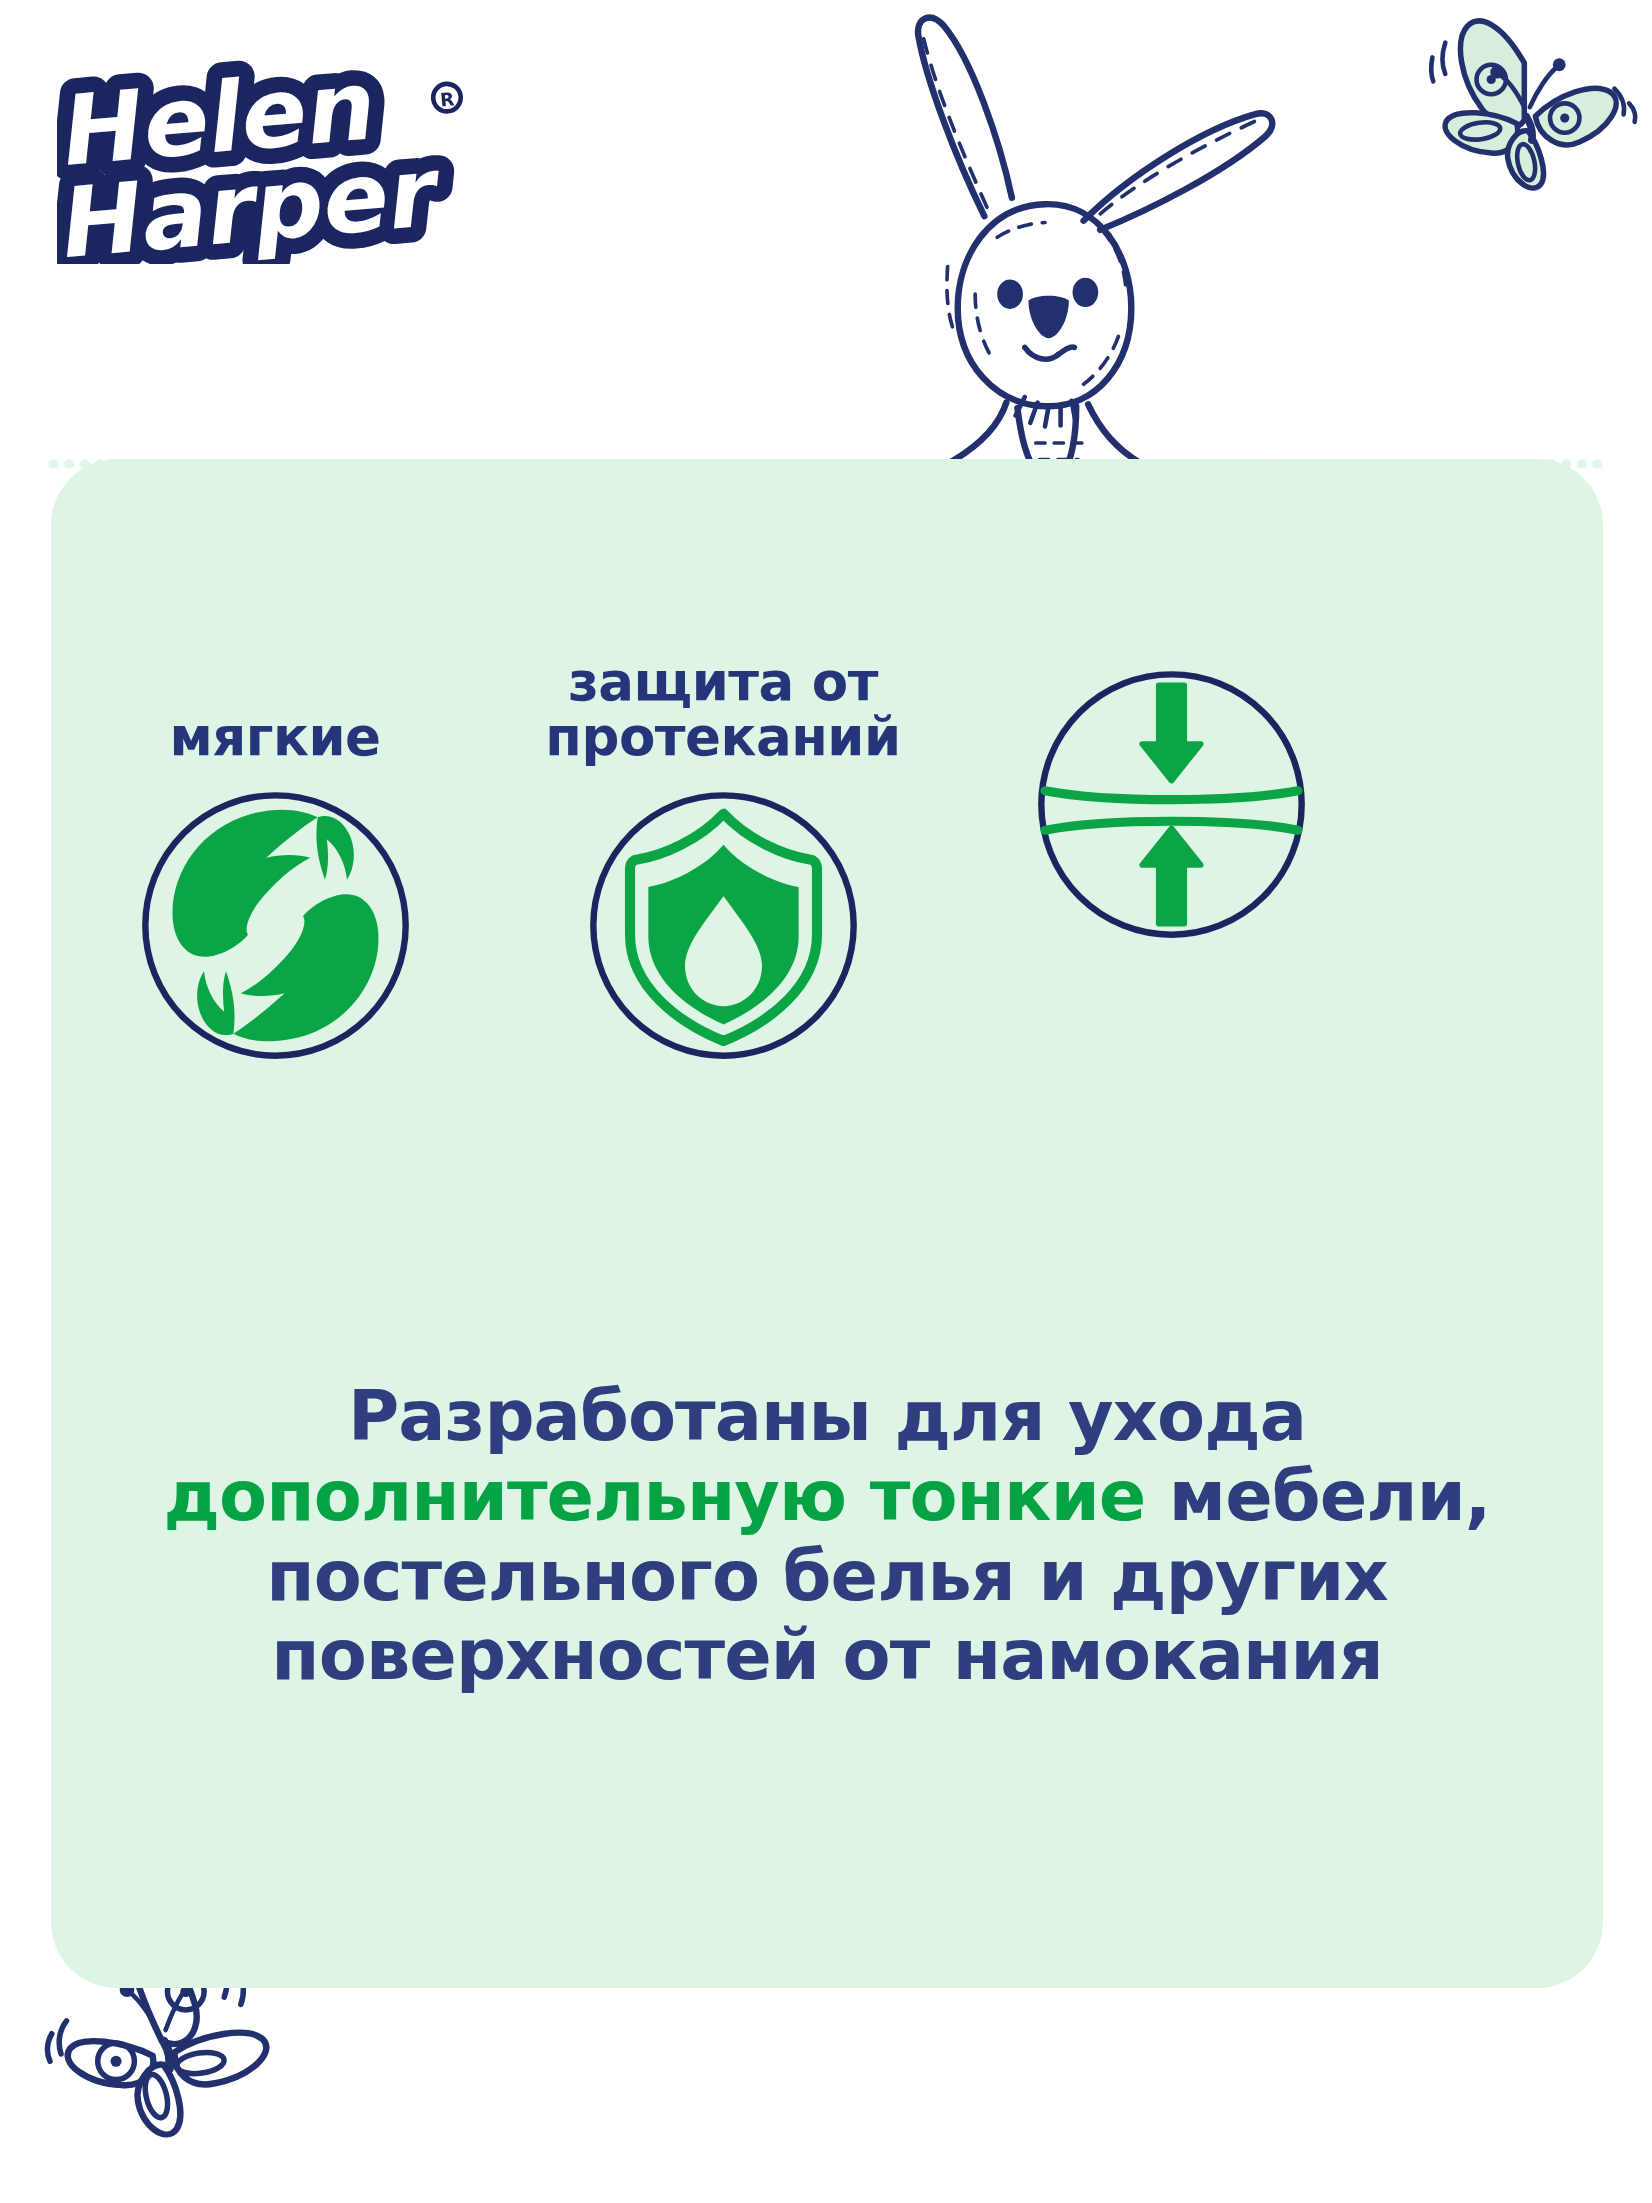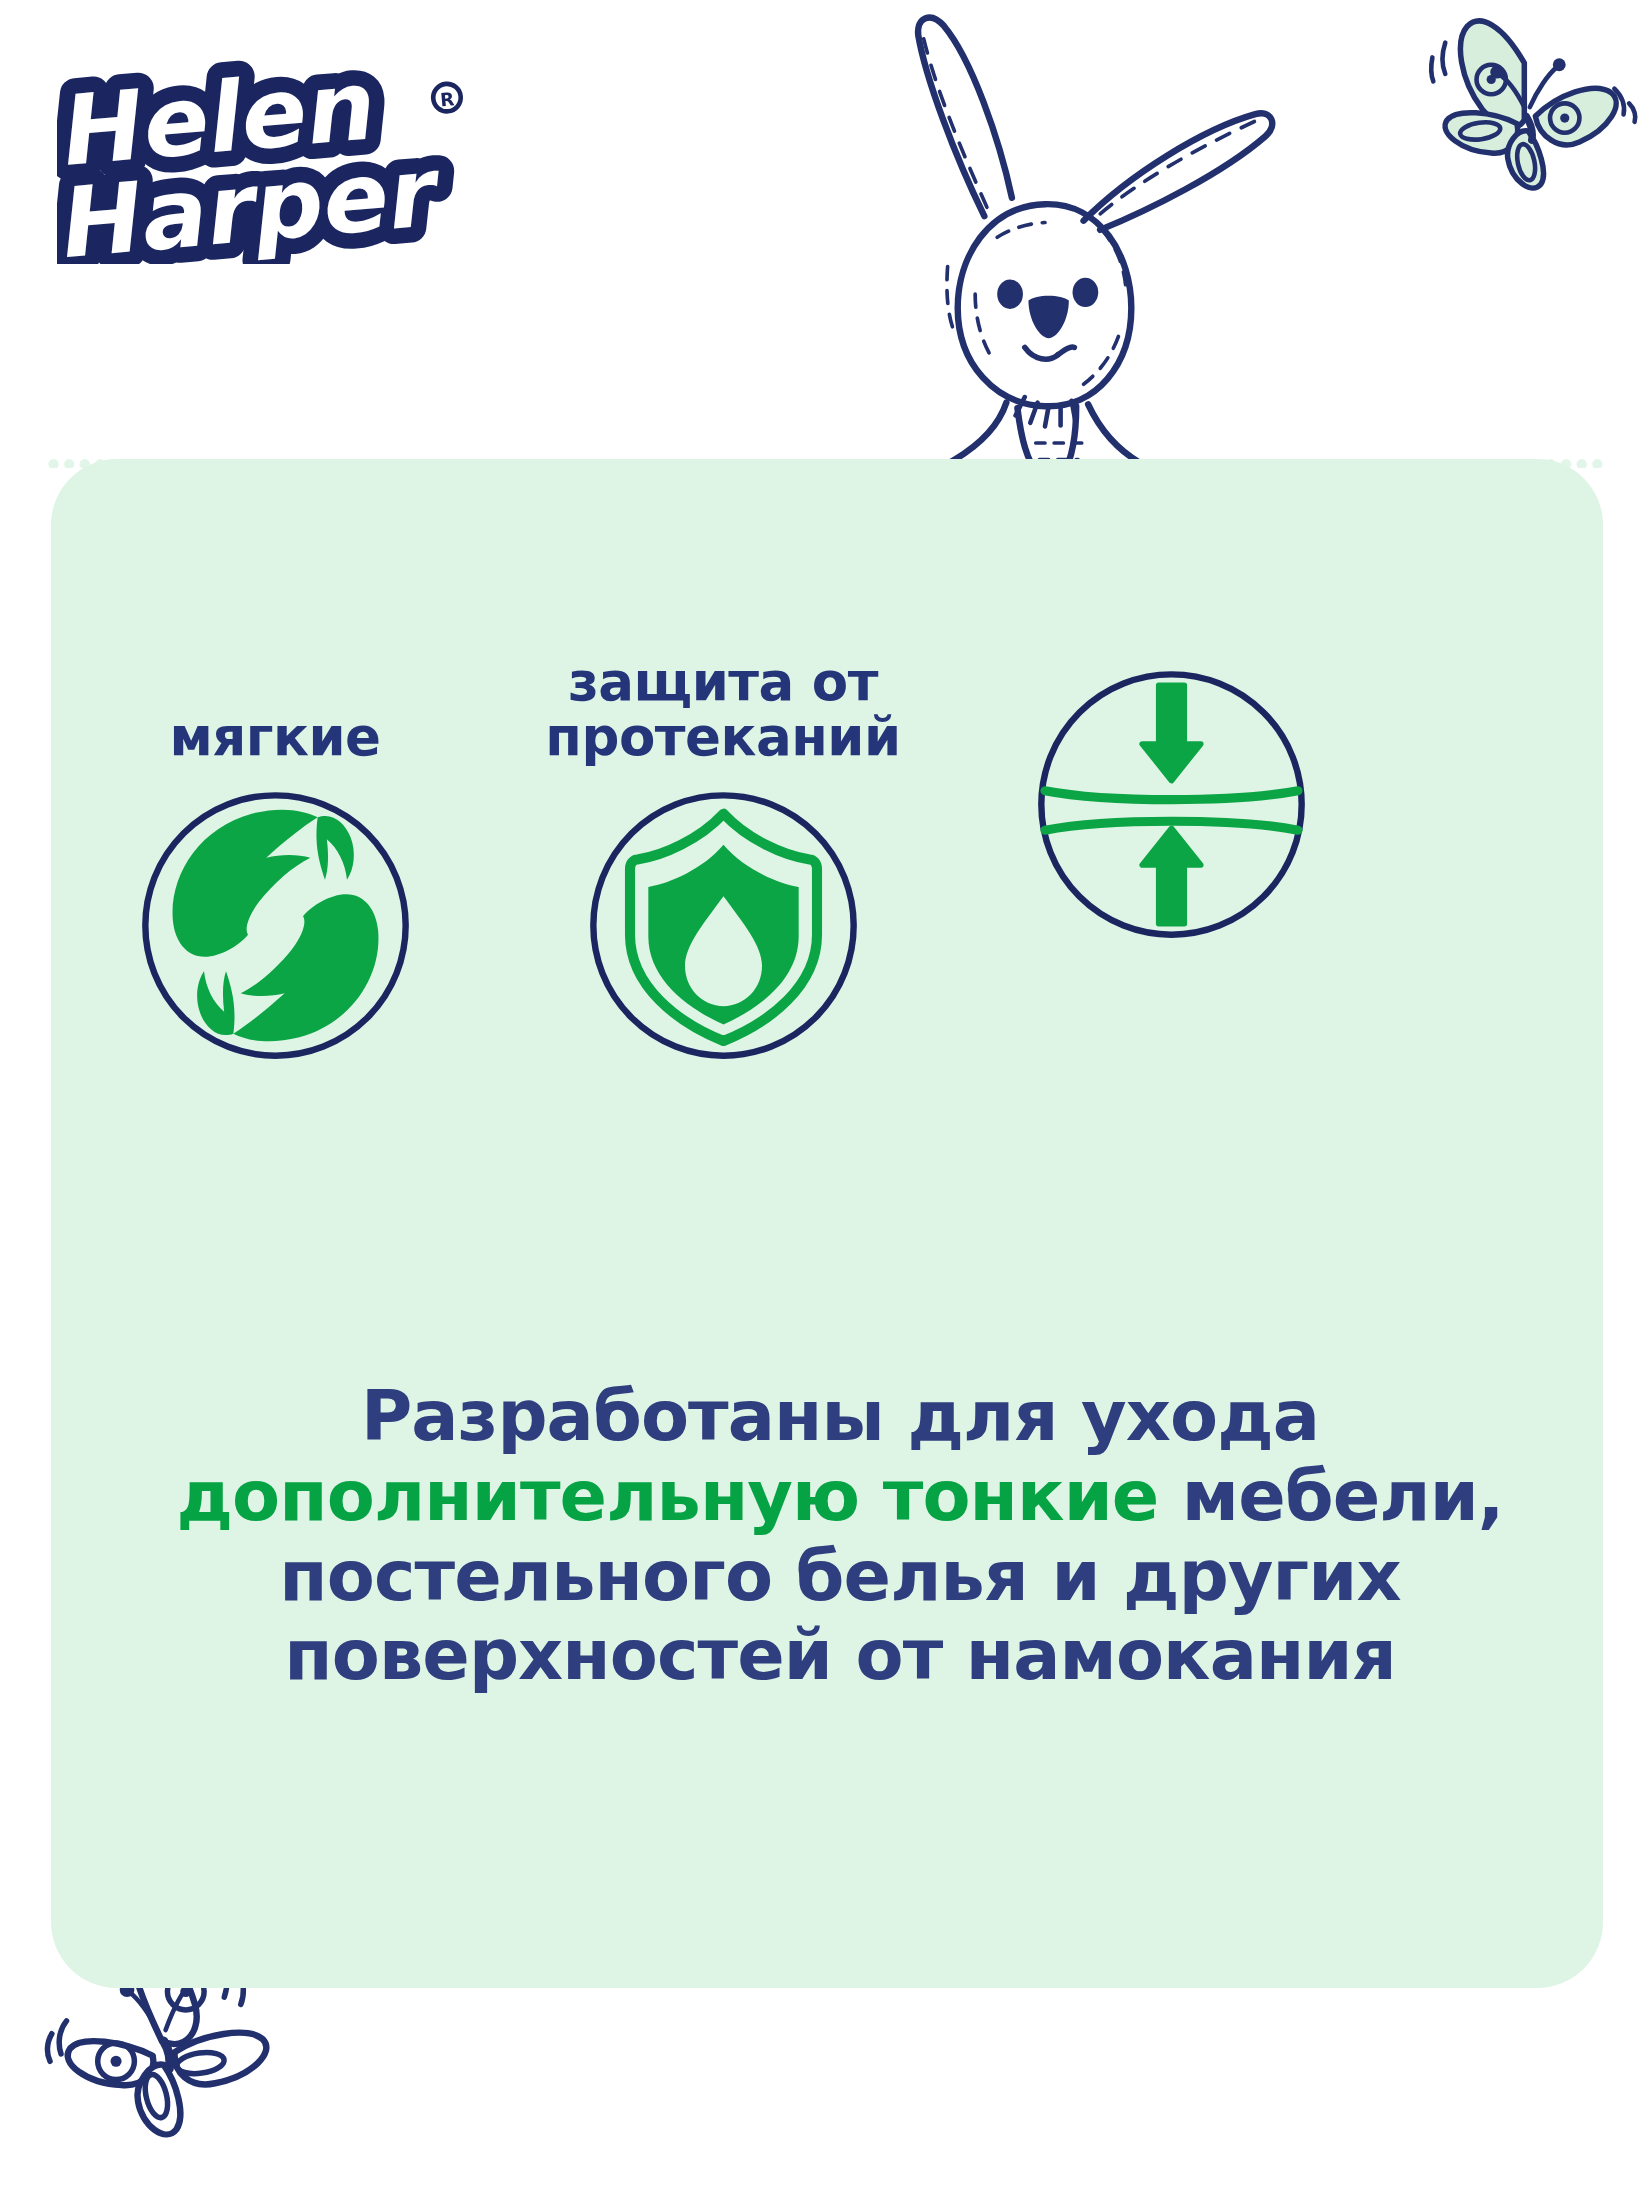--- a/index.html
+++ b/index.html
@@ -79,21 +79,21 @@
   }
   .icon-circle{
     margin-top:24px;
     width:275px;height:275px;
   }
   .icon-circle svg{width:100%;height:100%;display:block;}
 
   
   #body-copy{
     position:absolute;left:51px;top:1377px;width:1552px;
-    text-align:center;z-index:3;margin-left:13px;
+    text-align:center;z-index:3;
   }
   #body-copy .line{
     font-size:70px;
     font-weight:bold;
     line-height:1.14;
     letter-spacing:-0.9px;
     color:#2E3E7E;
     white-space:nowrap;
   }
   .hl{color:#06A345;}

